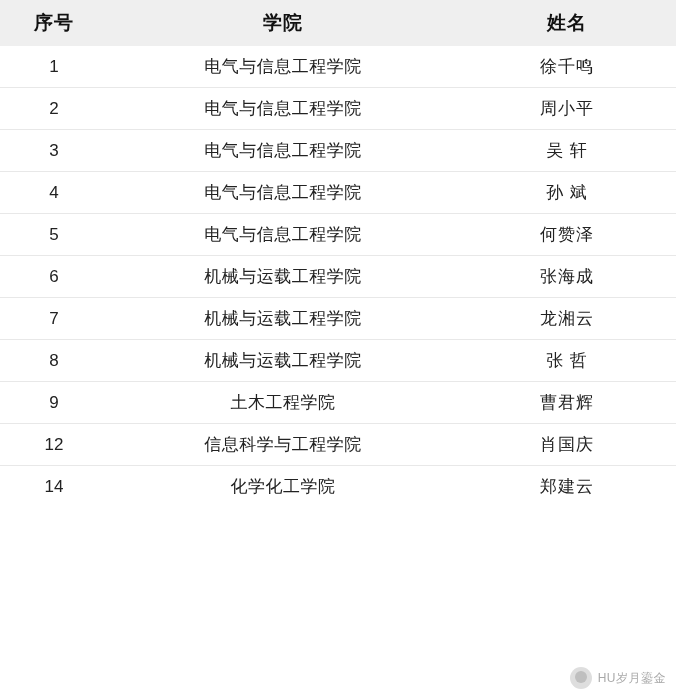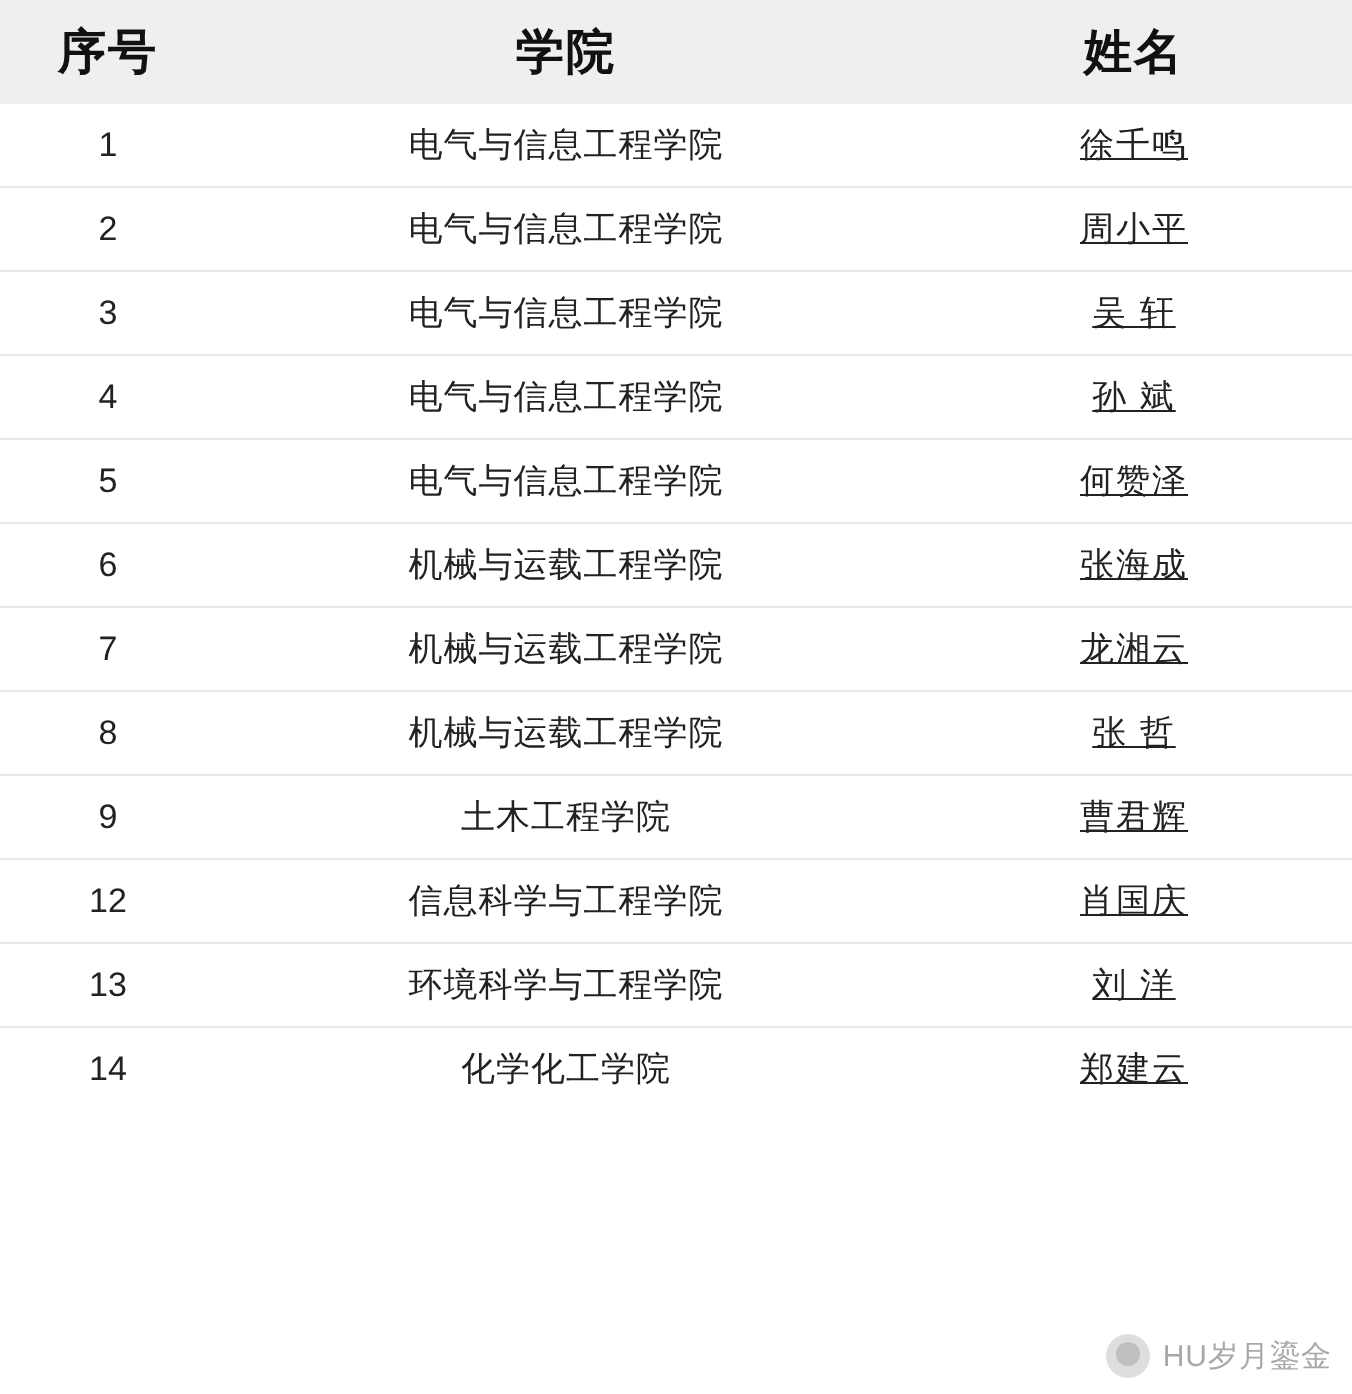--- a/index.html
+++ b/index.html
@@ -22,21 +22,21 @@
     width: 676px;
     border-collapse: collapse;
     table-layout: fixed;
   }
   table.data-table col.c-index { width: 108px; }
   table.data-table col.c-college { width: 350px; }
   table.data-table col.c-name { width: 218px; }
 
   table.data-table thead th {
     background: #efefef;
-    font-size: 24px;
+    font-size: 19px;
     font-weight: bold;
     color: #111111;
     text-align: center;
     padding: 10px 0 10px 0;
     border: none;
     letter-spacing: 1px;
     margin-left: 30px;
   }
   table.data-table tbody td {
     text-align: center;
@@ -52,21 +52,20 @@
   }
   td.idx {
     font-size: 16px;
     color: #333333;
   }
   td.college {
     letter-spacing: 0.5px;
   }
   td.name {
     letter-spacing: 1px;
-    text-decoration: underline;
   }
   
   .watermark {
     position: absolute;
     right: 10px;
     bottom: 8px;
     display: flex;
     align-items: center;
     gap: 6px;
     opacity: 0.85;
@@ -84,21 +83,21 @@
     content: "";
     position: absolute;
     left: 5px;
     top: 4px;
     width: 12px;
     height: 12px;
     border-radius: 50%;
     background: #b4b4b4;
   }
   .wm-text {
-    font-size: 15px;
+    font-size: 12px;
     color: #9a9a9a;
     letter-spacing: 0.5px;
     white-space: nowrap;
   }
 </style>
 </head>
 <body>
 
 <div class="table-wrap">
   <table class="data-table">
@@ -159,25 +158,20 @@
         <td class="idx">9</td>
         <td class="college">土木工程学院</td>
         <td class="name">曹君辉</td>
       </tr>
       <tr>
         <td class="idx">12</td>
         <td class="college">信息科学与工程学院</td>
         <td class="name">肖国庆</td>
       </tr>
       <tr>
-        <td class="idx">13</td>
-        <td class="college">环境科学与工程学院</td>
-        <td class="name">刘 洋</td>
-      </tr>
-      <tr>
         <td class="idx">14</td>
         <td class="college">化学化工学院</td>
         <td class="name">郑建云</td>
       </tr>
     </tbody>
   </table>
 </div>
 
 <div class="watermark">
   <div class="wm-logo"></div>

